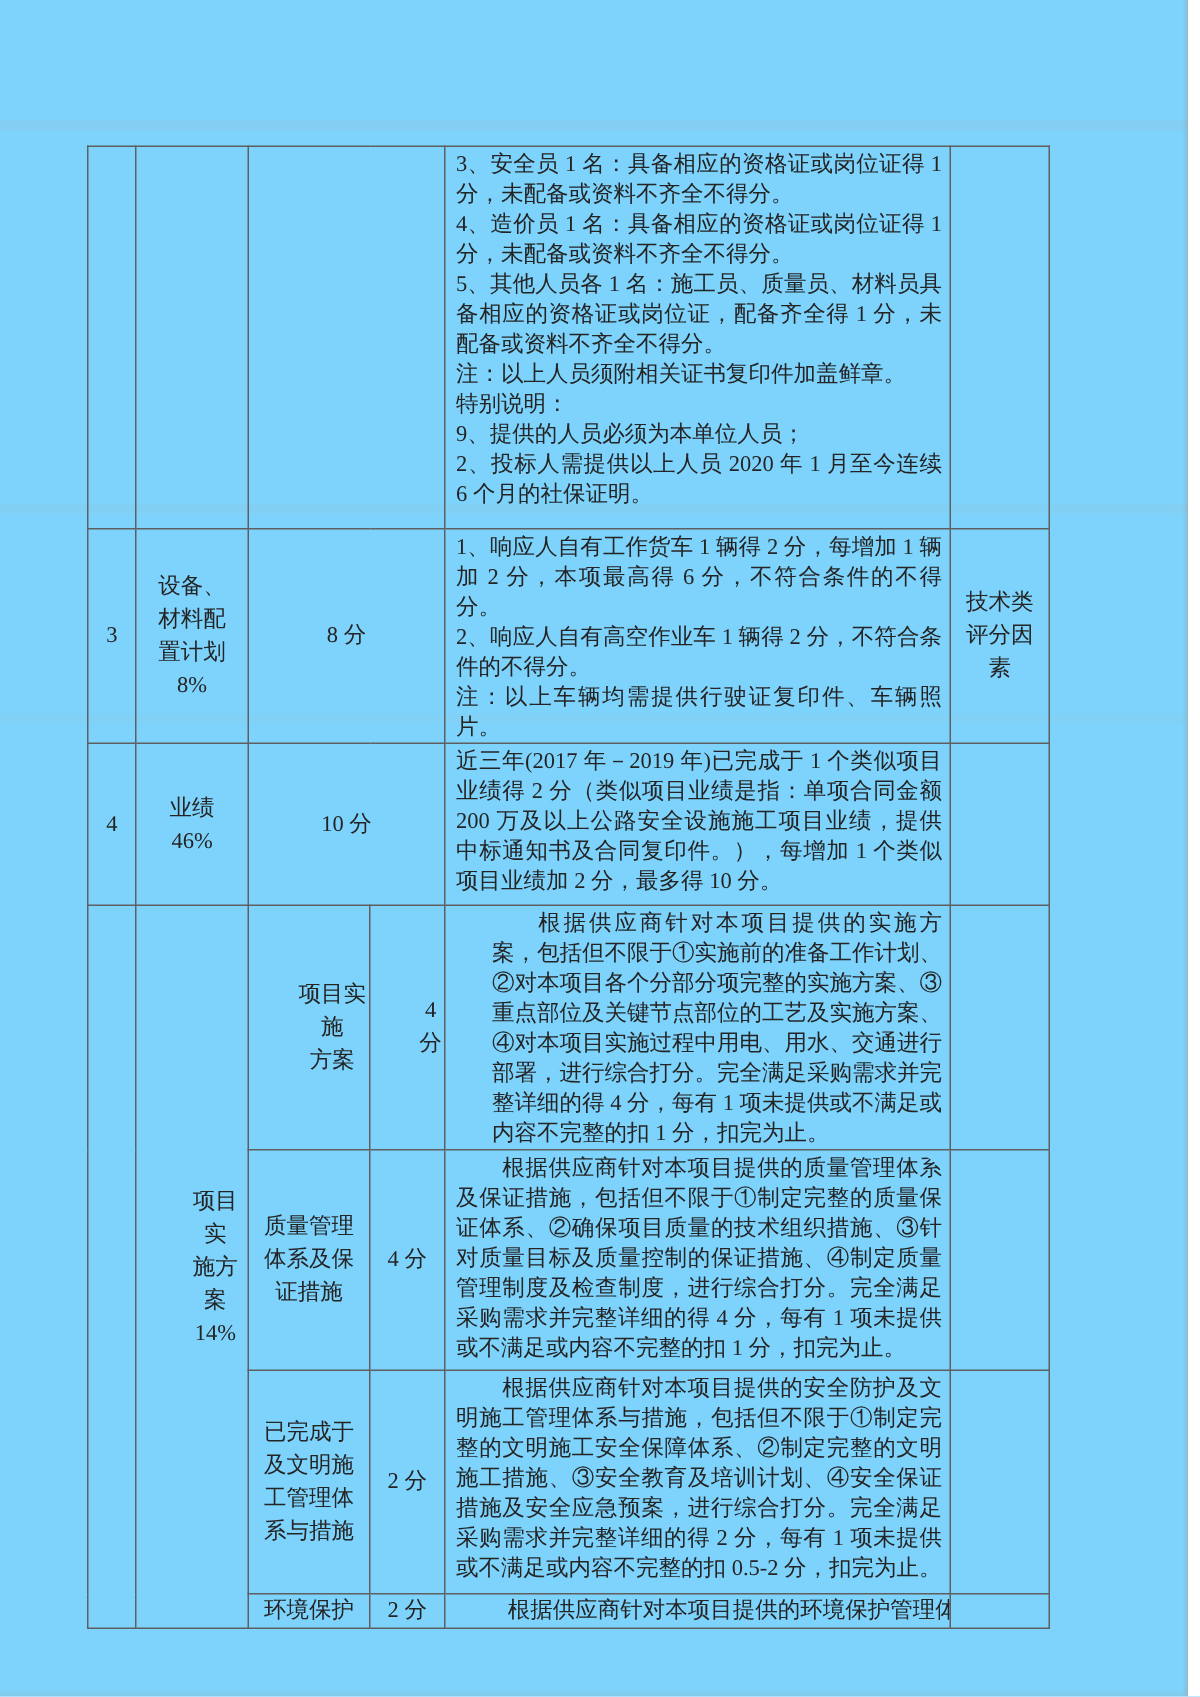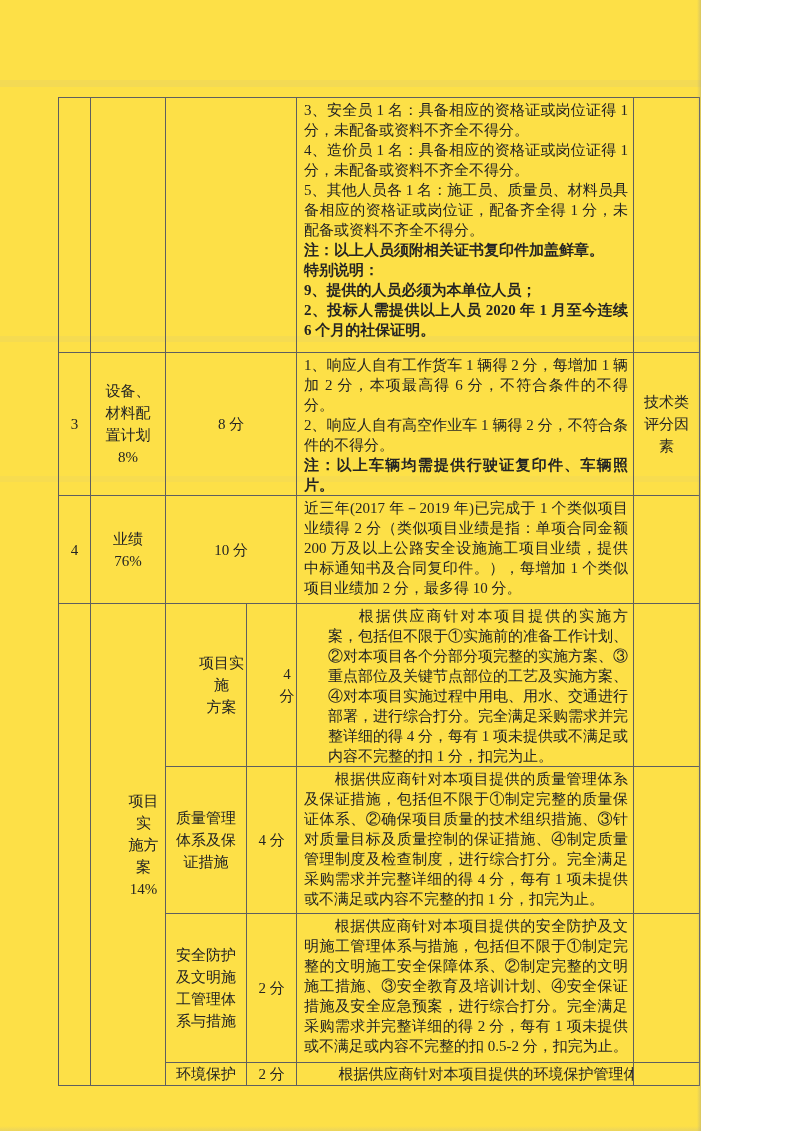--- a/index.html
+++ b/index.html
@@ -2,22 +2,22 @@
 <html><head>
 <meta charset="utf-8">
 <style>
   html,body { margin:0; padding:0; }
   body {
     width:800px; height:1131px;
     font-family:"Liberation Serif","DejaVu Serif",serif;
     background:#ffffff;
   }
   .sheet {
-    position:relative; width:701px; height:1131px;
-    background:#fde047; overflow:hidden;
+    position:relative; width:792px; height:1131px;
+    background:#7dd3fc; overflow:hidden;
   }
   
   .streak { position:absolute; left:0; width:100%; pointer-events:none; }
   .streak.s1 { top:80px;  height:7px; background:rgba(175,175,175,0.13); }
   .streak.s2 { top:336px; height:6px; background:rgba(175,175,175,0.10); }
   .streak.s3 { top:476px; height:6px; background:rgba(180,180,180,0.08); }
   .edge-right {
     position:absolute; top:0; right:0; width:4px; height:100%;
     background:linear-gradient(to right, rgba(255,255,255,0), rgba(150,150,150,0.35));
   }
@@ -37,21 +37,21 @@
   }
   td.c {
     text-align:center; vertical-align:middle;
     white-space:pre-line; line-height:22px;
   }
   td.desc {
     vertical-align:top; text-align:justify;
     padding:2px 5px 0 7px; word-break:break-all;
   }
   td.desc p { margin:0; }
-  td.desc p.bold { font-weight:bold; }
+  td.desc p.bold { font-weight:normal; }
   td.desc p.indent { text-indent:2.05em; }
   td.desc-tight {
     vertical-align:middle; padding:0 5px 0 7px;
     line-height:17px; white-space:nowrap;
   }
   td.desc-tight p { margin:0; text-indent:2.3em; }
 
   tr.r-cont  td { height:252px; }
   tr.r-equip td { height:101px;border-radius:14px; }
   tr.r-perf  td { height:105px; }
@@ -108,21 +108,21 @@
         <p class="bold">注：以上车辆均需提供行驶证复印件、车辆照片。</p>
       </td>
       <td class="c">技术类
 评分因
 素</td>
     </tr>
 
     <tr class="r-perf">
       <td class="c">4</td>
       <td class="c">业绩
-76%</td>
+46%</td>
       <td class="c" colspan="2">10 分</td>
       <td class="desc">
         <p>近三年(2017 年－2019 年)已完成于 1 个类似项目业绩得 2 分（类似项目业绩是指：单项合同金额 200 万及以上公路安全设施施工项目业绩，提供中标通知书及合同复印件。），每增加 1 个类似项目业绩加 2 分，最多得 10 分。</p>
       </td>
       <td class="c"></td>
     </tr>
 
     <tr class="r-sub1">
       <td class="c" rowspan="4">5</td>
       <td class="c" rowspan="4">项目实
@@ -142,21 +142,21 @@
 体系及保
 证措施</td>
       <td class="c">4 分</td>
       <td class="desc">
         <p class="indent">根据供应商针对本项目提供的质量管理体系及保证措施，包括但不限于①制定完整的质量保证体系、②确保项目质量的技术组织措施、③针对质量目标及质量控制的保证措施、④制定质量管理制度及检查制度，进行综合打分。完全满足采购需求并完整详细的得 4 分，每有 1 项未提供或不满足或内容不完整的扣 1 分，扣完为止。</p>
       </td>
       <td class="c"></td>
     </tr>
 
     <tr class="r-sub3">
-      <td class="c">安全防护
+      <td class="c">已完成于
 及文明施
 工管理体
 系与措施</td>
       <td class="c">2 分</td>
       <td class="desc">
         <p class="indent">根据供应商针对本项目提供的安全防护及文明施工管理体系与措施，包括但不限于①制定完整的文明施工安全保障体系、②制定完整的文明施工措施、③安全教育及培训计划、④安全保证措施及安全应急预案，进行综合打分。完全满足采购需求并完整详细的得 2 分，每有 1 项未提供或不满足或内容不完整的扣 0.5-2 分，扣完为止。</p>
       </td>
       <td class="c"></td>
     </tr>
 

